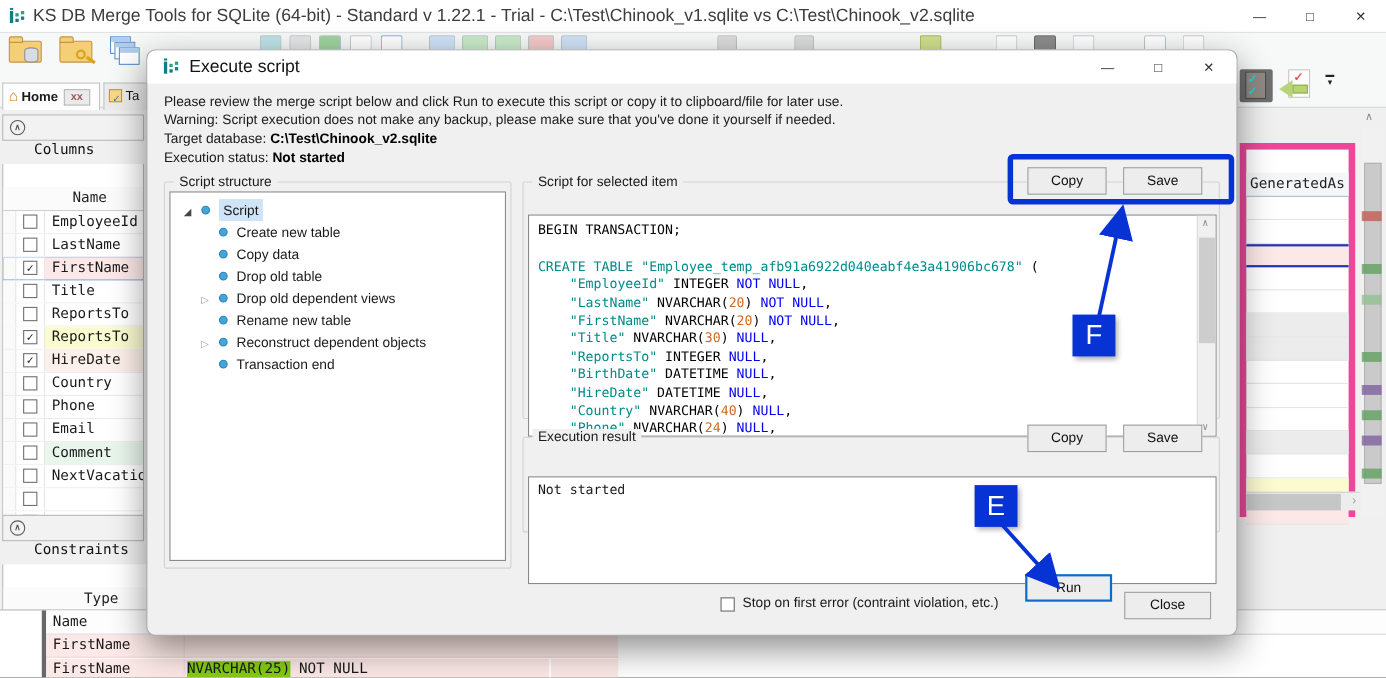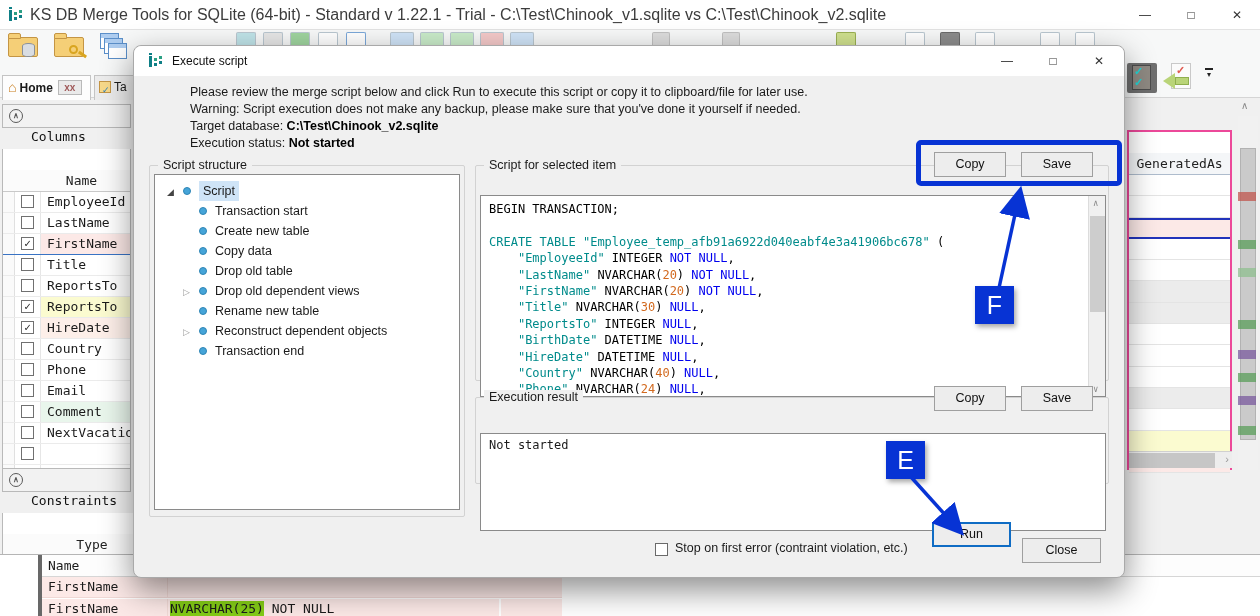--- a/index.html
+++ b/index.html
@@ -64,21 +64,21 @@
   .lrow .nm { position:absolute; left:38px; top:0; right:0; height:100%; line-height:20px; padding-left:6px; font-size:13px; white-space:nowrap; overflow:hidden; }
   .lrow.sel { outline:1px solid #3973c4; outline-offset:-1px; }
   .bg-pink { background:#fce9e7 !important; }
   .bg-yellow { background:#fbfbd0 !important; }
   .bg-peach { background:#fdefe9 !important; }
   .bg-green { background:#e9f6ec !important; }
   #constr-hd { top:468px; }
   #constr-grid { left:2px; top:492px; width:150px; height:44px; background:#fff; border:1px solid #b9b9b9; border-top:none; overflow:hidden; }
 
   
-  #right-grid { left:1127px; top:130px; width:105px; height:340px; background:#fff; border:2px solid #ec4899; z-index:3; }
+  #right-grid { left:1127px; top:130px; width:105px; height:340px; background:#fff; border:6px solid #ec4899; z-index:3; }
   #right-grid .grid-colhd { background:#f4f6f8; border-bottom:1px solid #aebccd; }
   .rrow { height:21.3px; border-bottom:1px solid #e4e4e4; }
   .rrow.gray { background:#ececec; }
   .rrow.pinksel { background:#fce9e7; border-top:2px solid #2233bb; border-bottom:2px solid #2233bb; }
   #right-hscroll { position:absolute; left:0; bottom:0; width:103px; height:17px; background:#ededed; border-top:1px solid #d0d0d0; }
   #right-hscroll .thumb { position:absolute; left:0; top:1px; width:86px; height:15px; background:#c6c6c6; }
   #right-hscroll .arr { position:absolute; right:3px; top:1px; color:#9a9a9a; font-size:11px; }
   #v-scroll { left:1238px; top:100px; width:20px; height:370px; z-index:2; }
   #v-scroll .up { position:absolute; left:3px; top:0; color:#8a8a8a; font-size:10px; }
   #v-scroll .track { position:absolute; left:0; top:16px; width:20px; height:354px; background:#f1f1f1; }
@@ -96,24 +96,24 @@
   .brow .c2 { position:absolute; left:126px; top:0; width:329px; height:100%; padding-left:2px; white-space:nowrap; }
   .brow .c3 { position:absolute; left:457px; top:0; width:63px; height:100%; border-left:2px solid #fff; }
   .hl-pink { background:#84cc16; }
   #bg-hscroll { position:absolute; left:42px; top:66px; width:1218px; height:15px; background:#ededed; color:#9a9a9a; }
   #bg-hscroll .la { position:absolute; left:4px; top:0; font-size:12px; }
   #bg-hscroll .ra { position:absolute; right:8px; top:0; font-size:12px; }
 
   
   #dialog { left:133px; top:45px; width:992px; height:533px; background:#f0f0f0; border:1px solid #a9a9a9; border-radius:8px; box-shadow:0 12px 32px rgba(0,0,0,.45); z-index:10; }
   #dlg-titlebar { position:absolute; left:0; top:0; width:100%; height:30px; background:#fff; border-radius:8px 8px 0 0; }
-  #dlg-title { position:absolute; left:38px; top:0; height:30px; line-height:30px; font-size:12px; color:#111; }
+  #dlg-title { position:absolute; left:38px; top:0; height:30px; line-height:30px; font-size:16px; color:#111; }
   .dlgbtn { position:absolute; top:0; width:46px; height:30px; text-align:center; line-height:30px; font-size:12px; color:#333; }
   .logo { position:absolute; width:16px; height:16px; }
-  .intro { position:absolute; left:15px; white-space:nowrap; font-size:12.5px; color:#1a1a1a;margin-left:41px; }
+  .intro { position:absolute; left:15px; white-space:nowrap; font-size:12.5px; color:#1a1a1a; }
   .intro b { color:#000; }
 
   .group { position:absolute; border:1px solid #d2d2d2; border-radius:2px;padding-left:40px; }
   .group-label { position:absolute; top:-8px; left:8px; background:#f0f0f0; padding:0 5px; font-size:12.5px; color:#1a1a1a; white-space:nowrap; }
   .whitebox { position:absolute; background:#fff; border:1px solid #8a8a8a; overflow:hidden; }
 
   
   .tree-root { position:relative; height:20px; margin-top:6px; line-height:20px; font-size:12.5px; }
   .tw-exp { position:absolute; font-size:9px; color:#444; top:1px; }
   .tw-dot { position:absolute; top:6px; width:8px; height:8px; border-radius:50%; background:#45a4d8; border:1px solid #2e85b5; }
@@ -436,25 +436,20 @@
       <div class="whitebox" style="left:4px;top:8px;width:306px;height:336px;">
         <div class="tree-root">
           <span class="tw-exp" style="left:12px;">◢</span>
           <span class="tw-dot" style="left:28px;"></span>
           <span class="tw-label" style="left:44px;background:#cfe4f7;padding:0 4px;">Script</span>
         </div>
         <div id="tree-items">
             <div class="tree-row">
               <span class="tw-exp"></span>
               <span class="tw-dot"></span>
-              <span class="tw-label">Transaction start</span>
-            </div>
-            <div class="tree-row">
-              <span class="tw-exp"></span>
-              <span class="tw-dot"></span>
               <span class="tw-label">Create new table</span>
             </div>
             <div class="tree-row">
               <span class="tw-exp"></span>
               <span class="tw-dot"></span>
               <span class="tw-label">Copy data</span>
             </div>
             <div class="tree-row">
               <span class="tw-exp"></span>
               <span class="tw-dot"></span>

